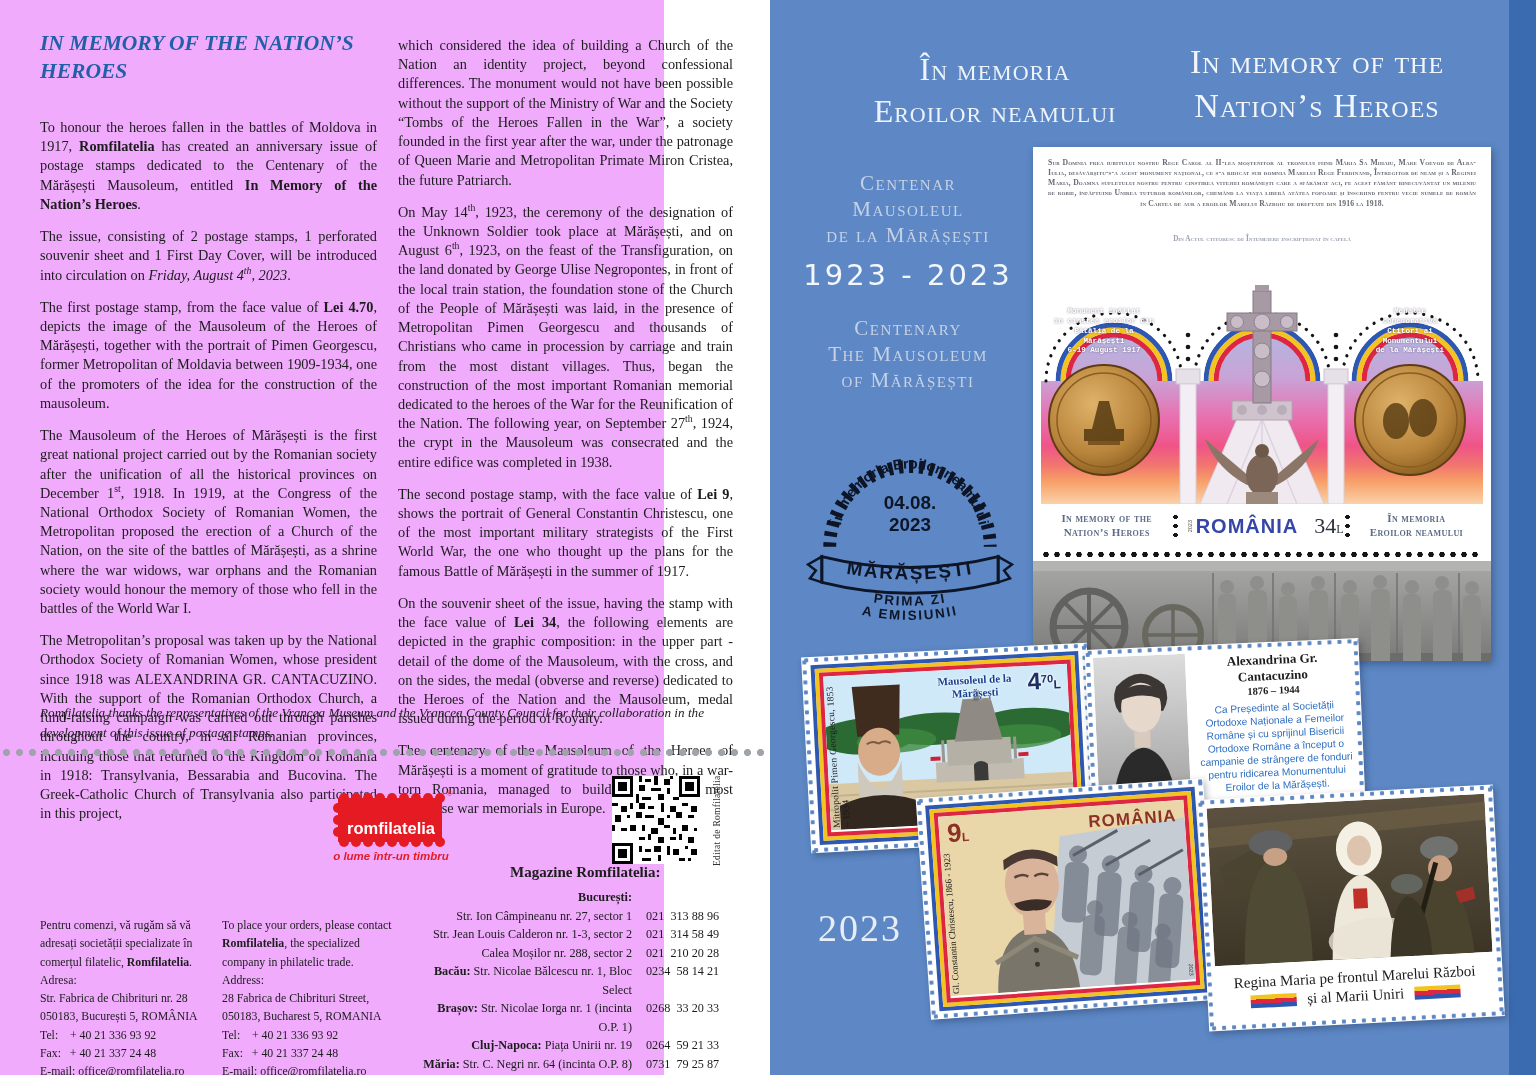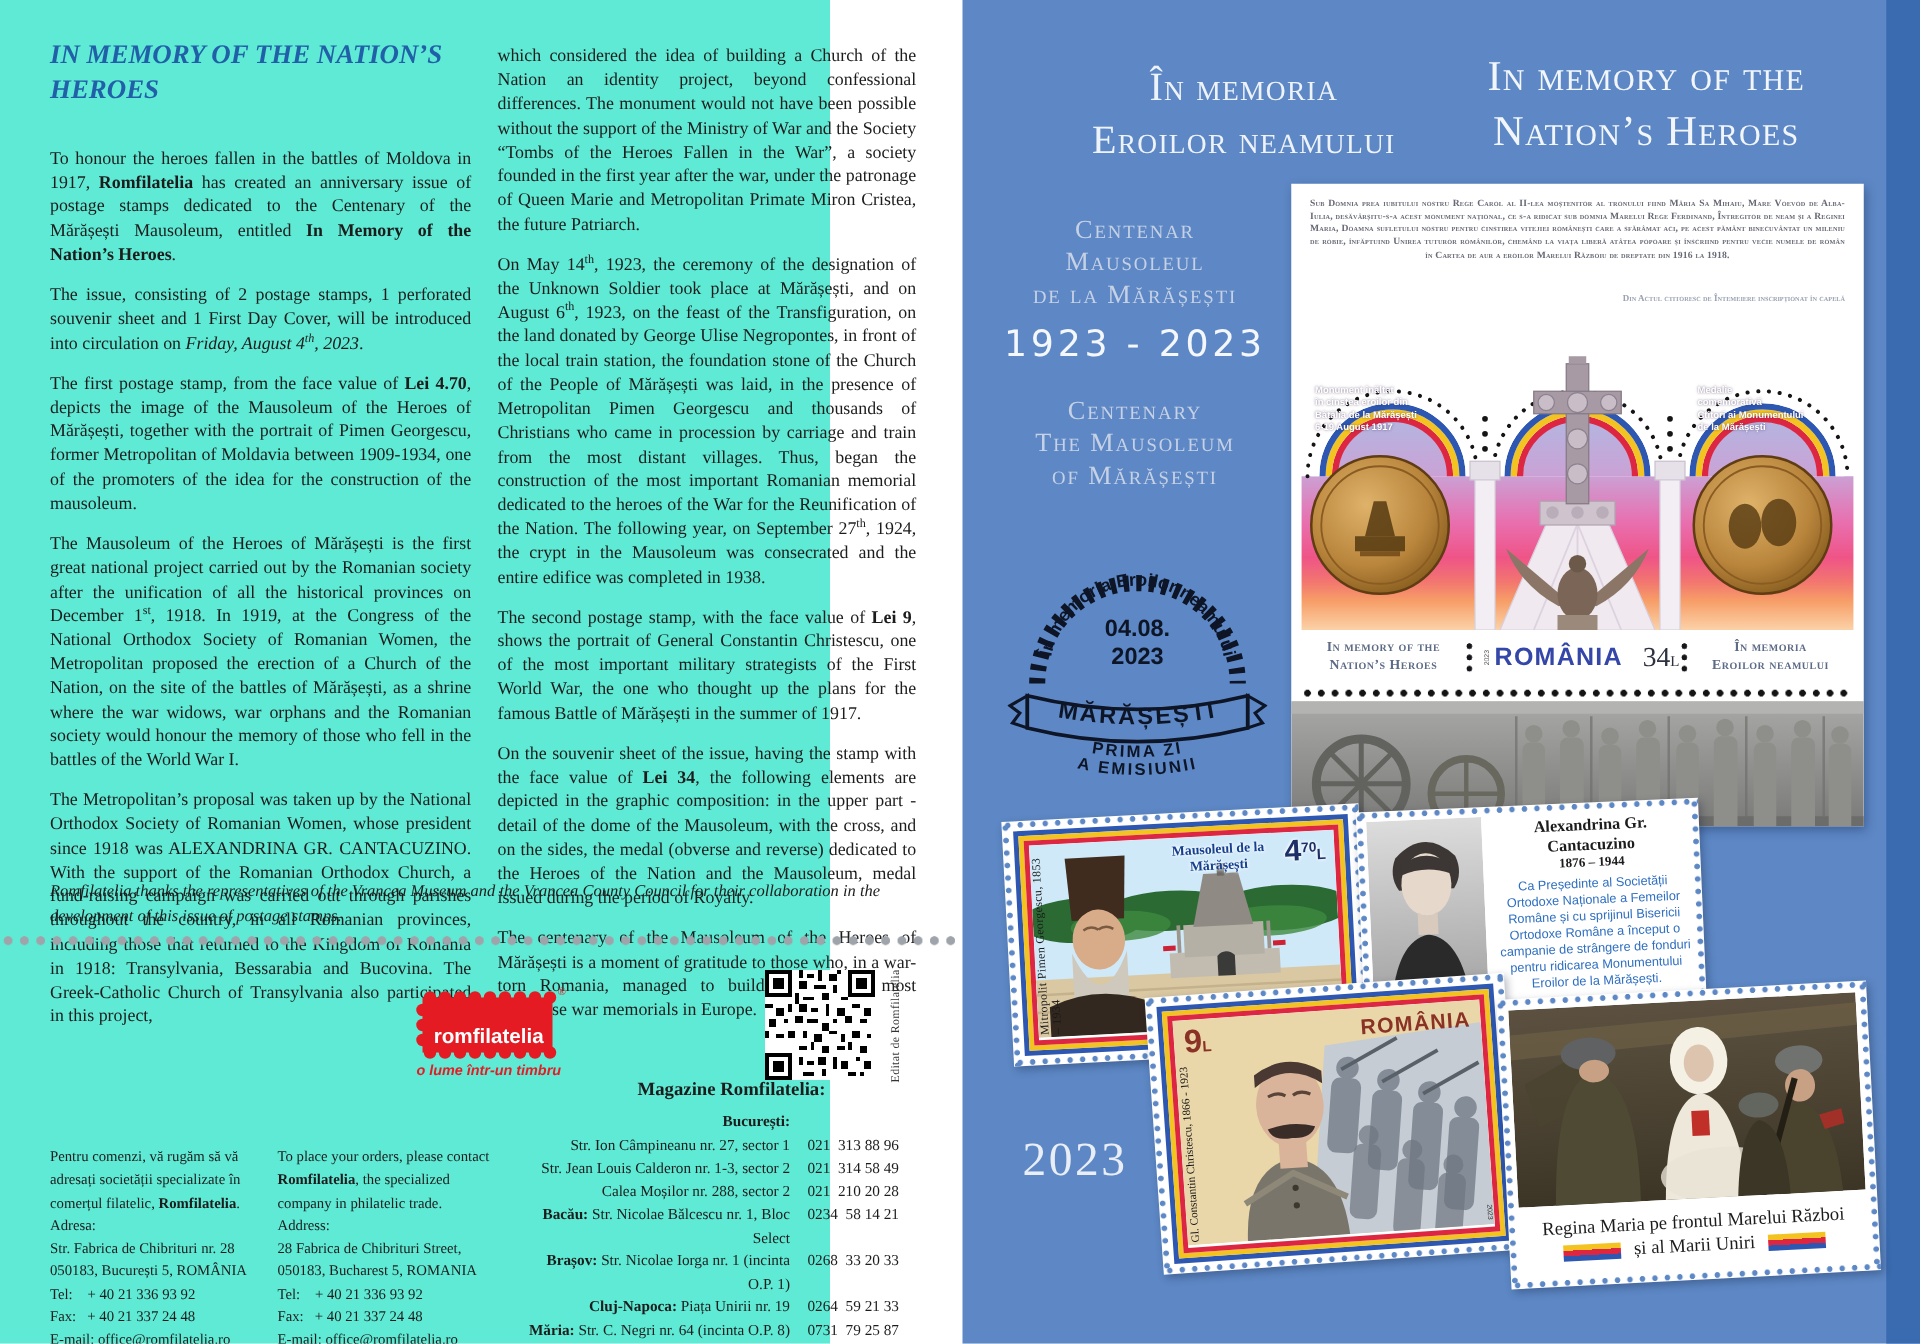--- a/index.html
+++ b/index.html
@@ -4,21 +4,21 @@
 <style>
   html,body{margin:0;padding:0;}
   body{width:1536px;height:1075px;position:relative;overflow:hidden;
        font-family:"Liberation Serif",serif;background:#ffffff;color:#1c1c1c;}
   .abs{position:absolute;}
   .b{font-weight:bold;}
   .i{font-style:italic;}
   sup{font-size:0.68em;line-height:0;}
 
   
-  #left-page{left:0;top:0;width:664px;height:1075px;background:#5eead4;}
+  #left-page{left:0;top:0;width:664px;height:1075px;background:#f0abfc;}
   #main-title{left:40px;top:30px;width:352px;font-size:21.5px;font-weight:bold;font-style:italic;
               color:#2160a8;line-height:1.28;}
   .col{font-size:14.3px;line-height:1.345;text-align:justify;}
   #col1{left:40px;top:118px;width:337px;}
   #col2{left:398px;top:36px;width:335px;}
   .col p{margin:0 0 13px 0;}
   #ack{left:40px;top:703px;width:700px;font-size:13.2px;font-style:italic;line-height:1.5;}
   #dot-sep{left:0;top:748px;width:768px;height:9px;
      background-image:radial-gradient(circle at 6.5px 4.5px,#9fa4ab 3.3px,transparent 3.8px);
      background-size:13px 9px;background-repeat:repeat-x;}
@@ -51,24 +51,24 @@
   #title-en{left:388px;top:40px;width:318px;text-align:center;color:#f2f6fb;font-size:34px;line-height:1.3;letter-spacing:1px;}
   #centenar{left:26px;top:170px;width:224px;text-align:center;color:#c6d1e5;font-size:21px;line-height:1.24;letter-spacing:1.5px;}
   #years{font-family:"DejaVu Sans",sans-serif;font-size:29px;color:#f4f7fb;letter-spacing:3px;margin:10px 0 21px 0;}
   #year-bottom{left:48px;top:906px;font-size:38px;color:#e9eef6;letter-spacing:2px;}
   #postmark{left:36px;top:410px;width:208px;height:214px;}
 
   
   #sheet{left:263px;top:147px;width:458px;height:514px;background:#fff;box-shadow:2px 3px 8px rgba(10,20,60,.35);}
   #dedication{position:absolute;left:15px;top:11px;width:428px;font-size:7.7px;line-height:1.32;
       color:#676974;text-align:justify;text-align-last:center;font-variant:small-caps;font-weight:bold;letter-spacing:0.15px;}
-  #dedication-src{position:absolute;left:15px;top:88px;width:428px;text-align:right;font-size:7.2px;
+  #dedication-src{position:absolute;left:15px;top:88px;width:428px;text-align:center;font-size:7.2px;
       color:#9aa2b2;font-variant:small-caps;font-weight:bold;}
   #sheet-art{position:absolute;left:8px;top:104px;width:442px;height:253px;background:#fff;overflow:hidden;}
-  .arch-label{position:absolute;width:104px;font-family:Liberation Sans, sans-serif;
+  .arch-label{position:absolute;width:104px;text-align:center;font-family:Liberation Mono, monospace;
       font-size:7.6px;font-weight:bold;color:#fff;line-height:1.3;text-shadow:0 0 2px rgba(60,40,80,.7);}
   #arch-label-left{left:11px;top:56px;}
   #arch-label-right{left:317px;top:56px;}
   #band{position:absolute;left:8px;top:357px;width:442px;height:44px;background:#fff;display:flex;align-items:center;}
   .band-caps{font-variant:small-caps;font-weight:bold;color:#5d6b86;font-size:11px;line-height:1.25;text-align:center;letter-spacing:0.4px;}
   #band-left{width:148px;}
   #band-right{width:150px;}
   .band-dots{width:7px;height:26px;background-image:radial-gradient(circle at 3.5px 4px,#15151a 2.1px,transparent 2.5px);
       background-size:7px 9px;background-repeat:repeat-y;}
   #band-year{writing-mode:vertical-rl;transform:rotate(180deg);font-size:5.5px;color:#555;margin:0 3px 0 8px;font-family:"Liberation Sans",sans-serif;}

